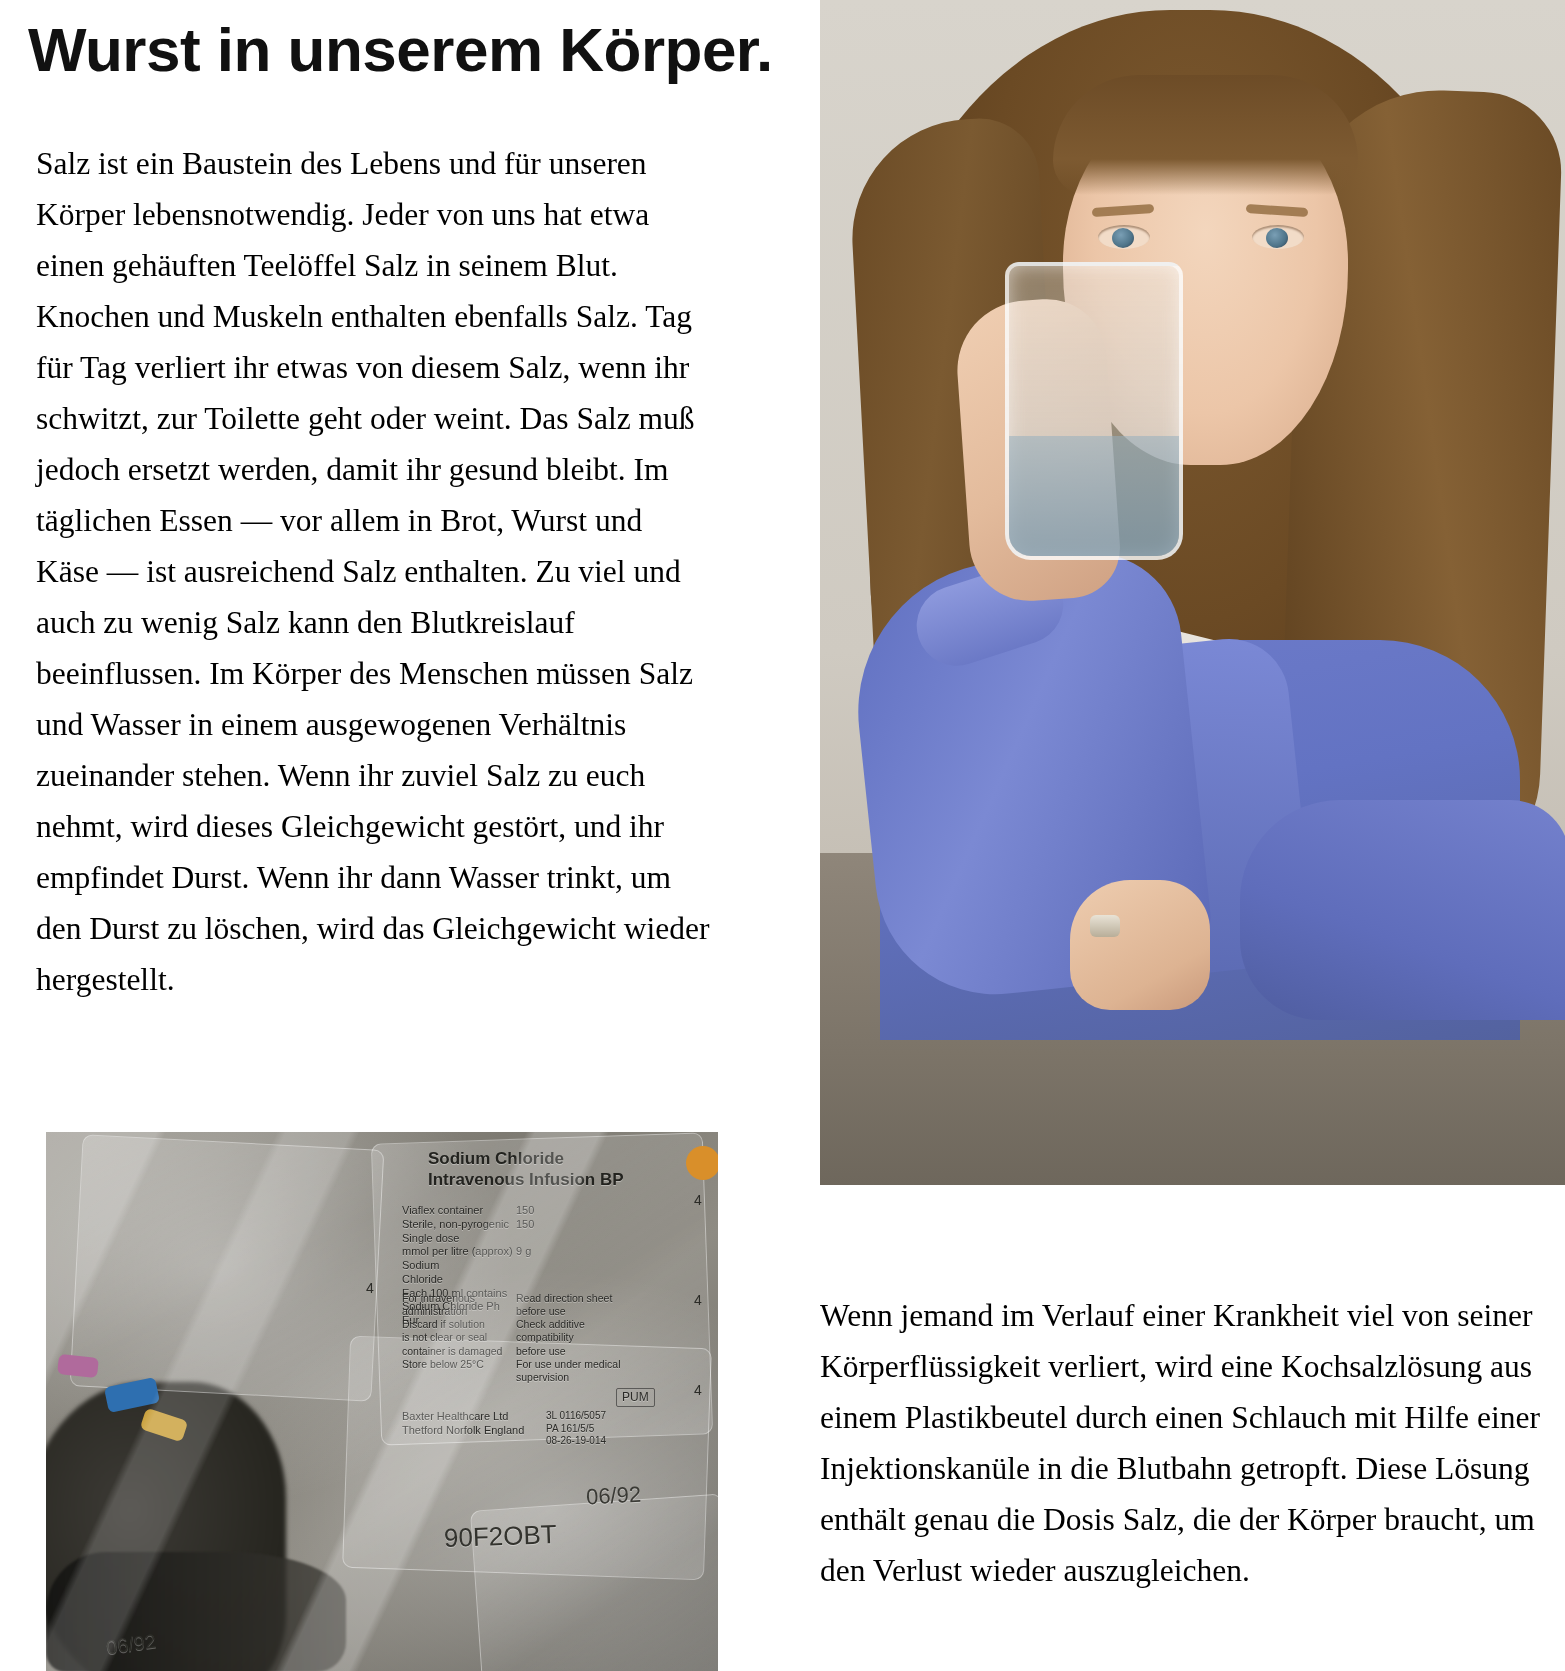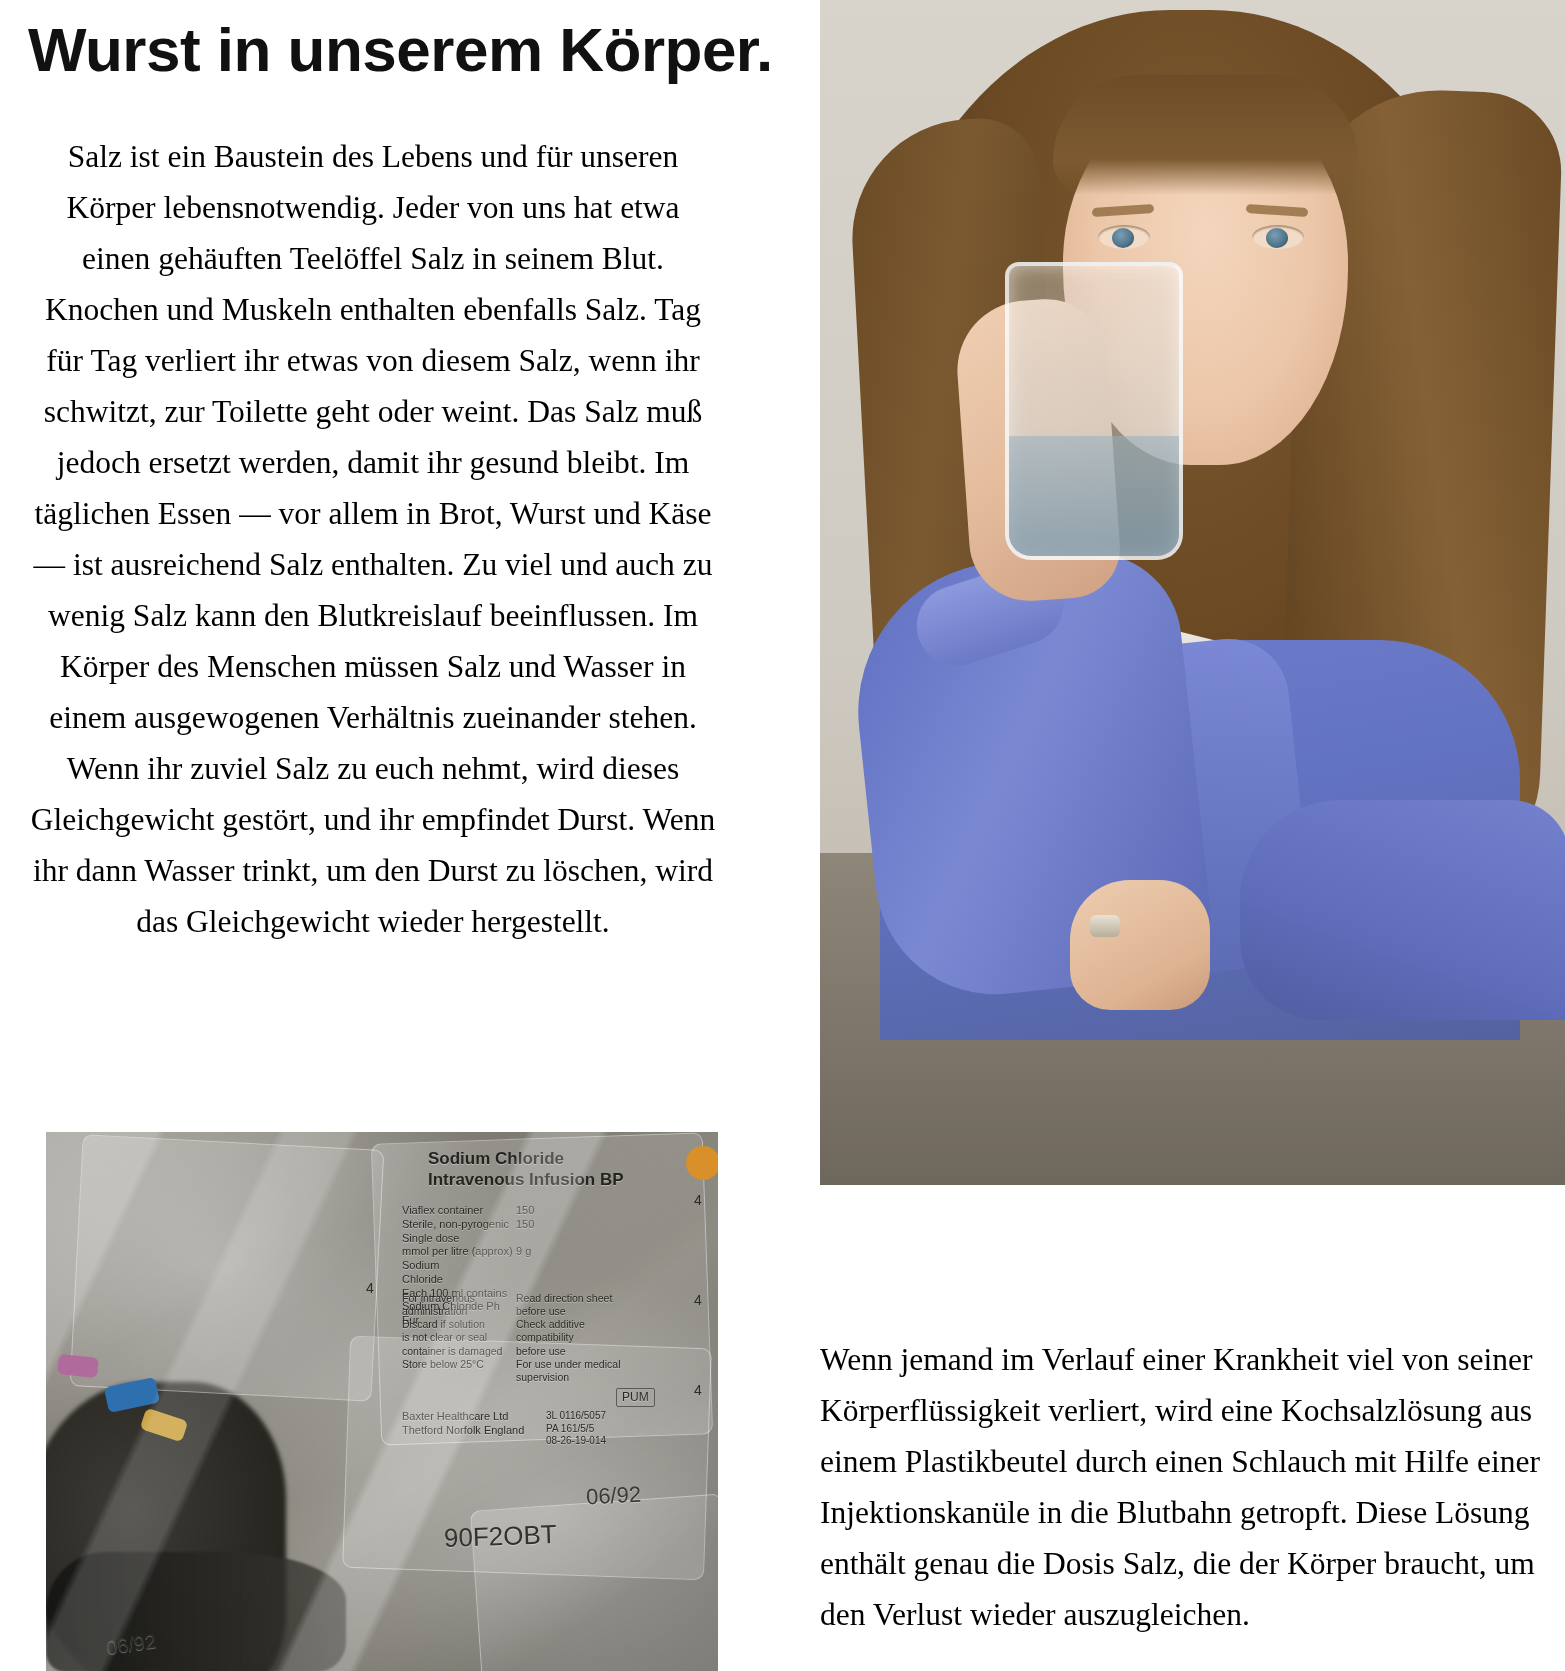--- a/index.html
+++ b/index.html
@@ -30,31 +30,31 @@
   }
 
   
   .left-col {
     position: absolute;
     left: 28px;
     top: 130px;
     width: 690px;
   }
   .left-col p {
-    margin: 1px;
+    margin: 8px;
     font-size: 31.5px;
     line-height: 51px;
-    text-align: center;
+    text-align: left;
   }
 
   
   .right-col {
     position: absolute;
     left: 820px;
-    top: 1334px;
+    top: 1290px;
     width: 720px;
   }
   .right-col p {
     margin: 0;
     font-size: 31.5px;
     line-height: 51px;
   }
 
   
   .photo-girl {

